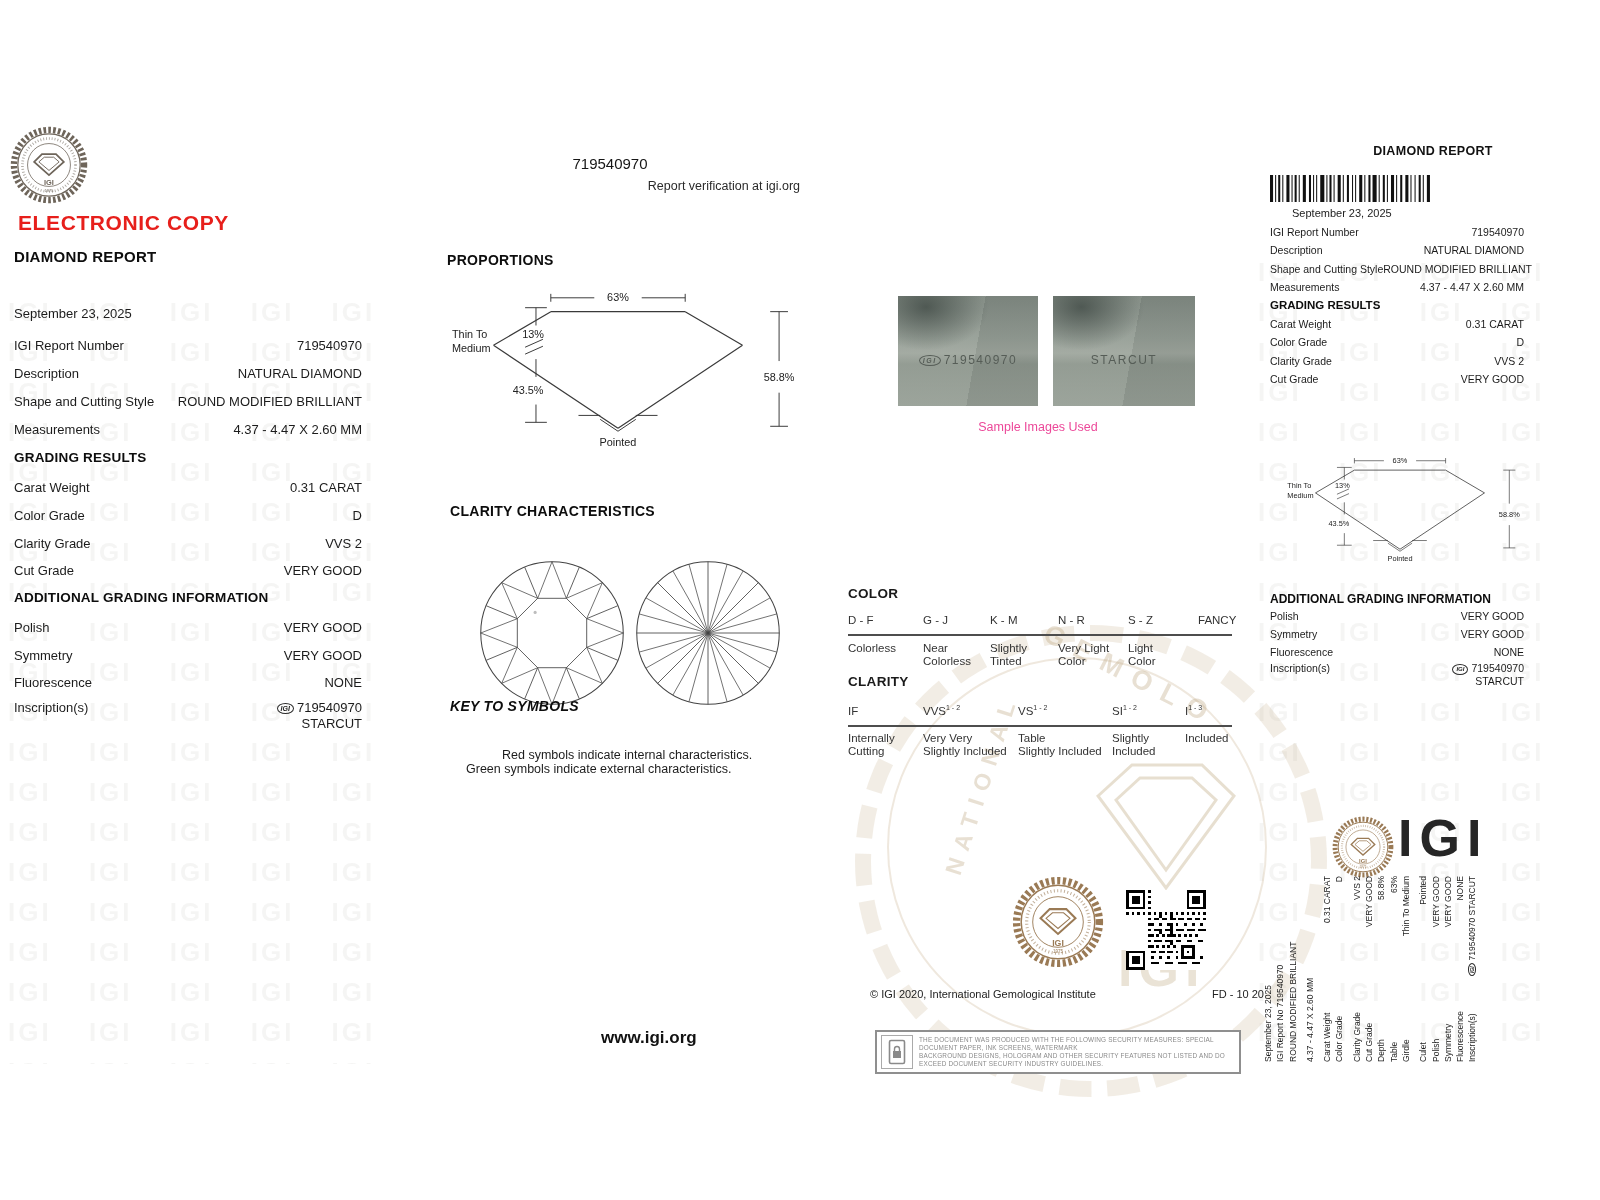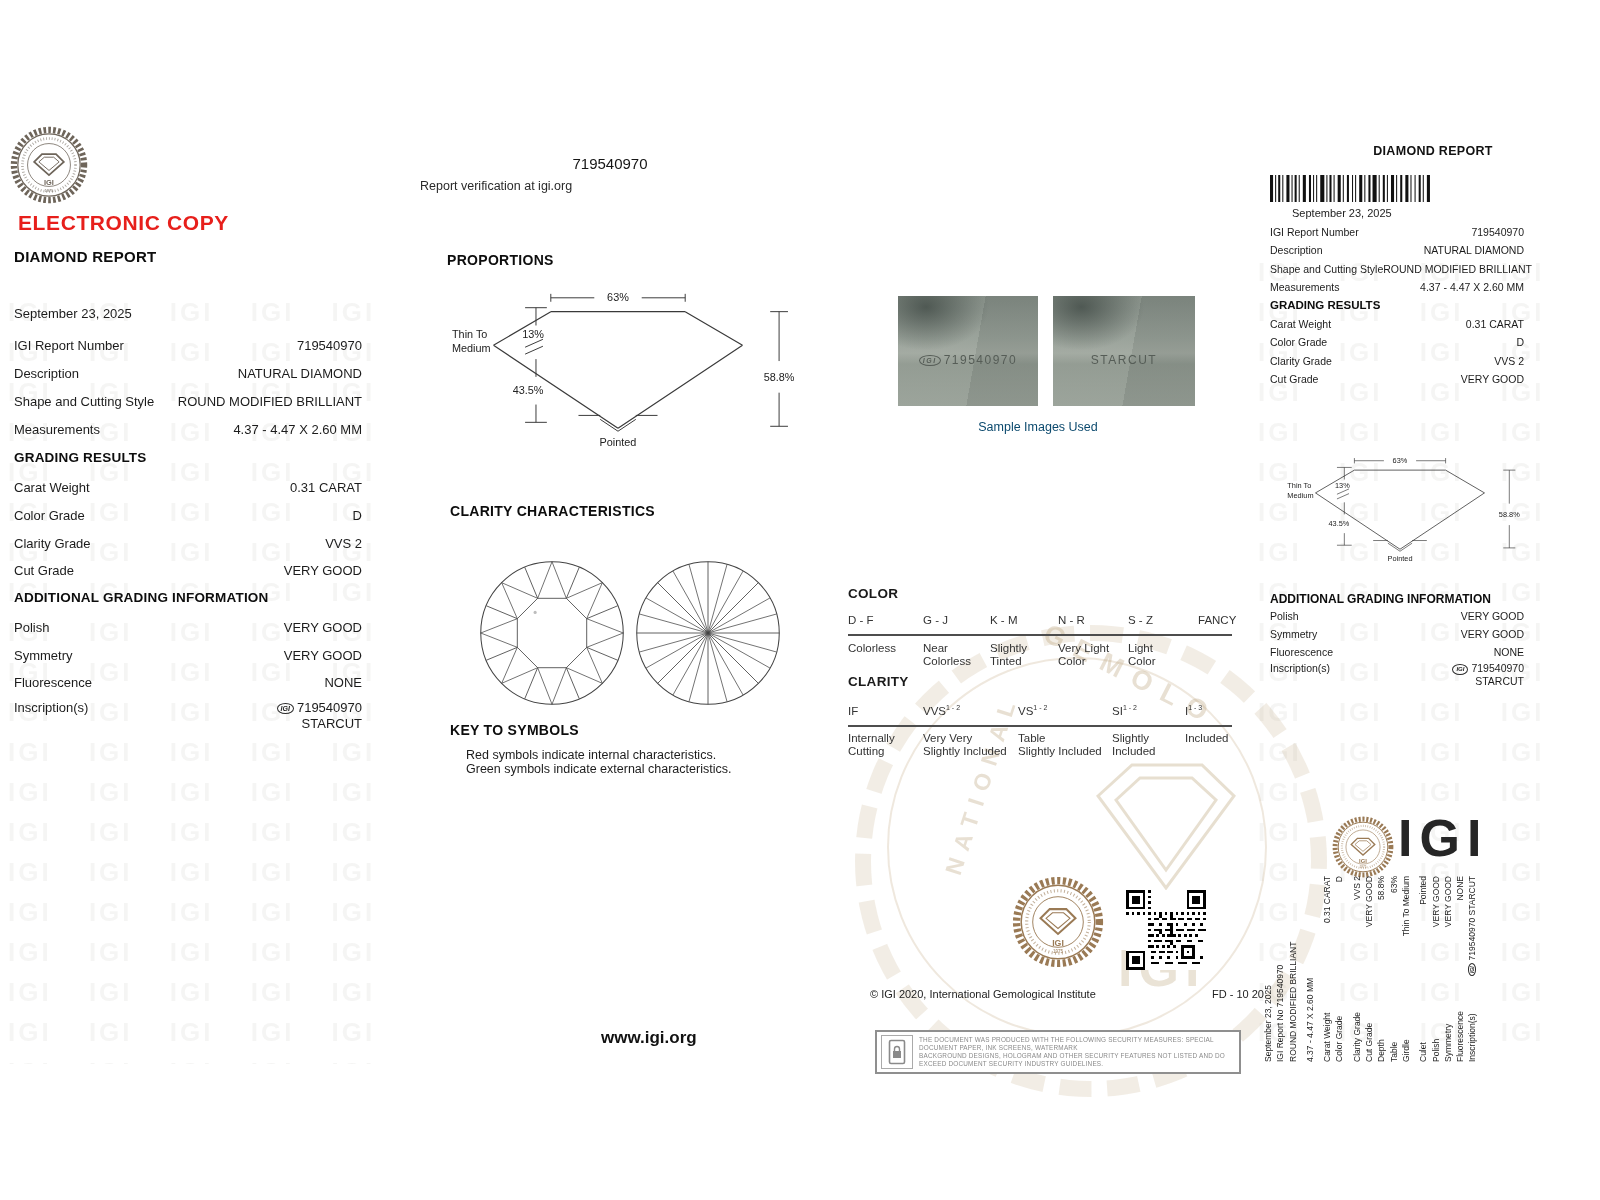--- a/index.html
+++ b/index.html
@@ -18,34 +18,34 @@
   .val2{text-align:right;line-height:16px;}
   .igimark{display:inline-block;font-size:7px;font-weight:bold;font-style:italic;line-height:9px;
            border:1px solid #2a2a2a;border-radius:50%;padding:0 3px;vertical-align:1px;margin-right:3px;}
   
   .wm-tiles{position:absolute;overflow:hidden;z-index:0;}
   .wm-tiles::before{content:"IGI IGI IGI IGI IGI IGI IGI IGI IGI IGI IGI IGI IGI IGI IGI IGI IGI IGI IGI IGI IGI IGI IGI IGI IGI IGI IGI IGI IGI IGI IGI IGI IGI IGI IGI IGI IGI IGI IGI IGI IGI IGI IGI IGI IGI IGI IGI IGI IGI IGI IGI IGI IGI IGI IGI IGI IGI IGI IGI IGI IGI IGI IGI IGI IGI IGI IGI IGI IGI IGI IGI IGI IGI IGI IGI IGI IGI IGI IGI IGI IGI IGI IGI IGI IGI IGI IGI IGI IGI IGI IGI IGI IGI IGI IGI IGI IGI IGI IGI IGI IGI IGI IGI IGI IGI IGI IGI IGI IGI IGI IGI IGI IGI IGI IGI IGI IGI IGI IGI IGI IGI IGI IGI IGI IGI IGI IGI IGI IGI IGI IGI IGI IGI IGI IGI IGI IGI IGI IGI IGI";
     display:block;font-size:26px;font-weight:bold;line-height:40px;letter-spacing:3px;word-spacing:27px;
     color:rgba(120,112,96,0.07);white-space:normal;}
   
   .vnum{position:absolute;left:420px;top:155px;width:380px;text-align:center;font-size:15px;color:#161616;}
-  .vline{position:absolute;left:420px;top:179px;width:380px;text-align:left;font-size:12.5px;color:#2a2a2a;}
+  .vline{position:absolute;left:420px;top:179px;width:380px;text-align:right;font-size:12.5px;color:#2a2a2a;}
   .mhead{position:absolute;font-size:14px;font-weight:bold;color:#0d0d0d;letter-spacing:.3px;}
   .keyline{position:absolute;left:466px;font-size:12.5px;color:#1c1c1c;}
   .website{position:absolute;left:601px;top:1028px;font-size:17px;font-weight:bold;color:#111;}
   
   .photo{position:absolute;top:296px;height:110px;
      background:
        radial-gradient(90px 62px at 20% 10%, rgba(38,48,44,.6), rgba(38,48,44,0) 70%),
        linear-gradient(100deg, rgba(122,131,124,.55) 0 55%, rgba(96,105,99,.55) 55% 100%),
        linear-gradient(#9aa39b, #c2cac0 38%, #d7dcd2 52%, #b3bbb0 62%, #c6cdc2 100%);}
   .photo .insc{position:absolute;left:0;right:0;top:58%;transform:translateY(-50%);
      text-align:center;font-size:12px;color:#565d57;letter-spacing:1.5px;white-space:nowrap;}
   .photo .igimark{border-color:#565d57;color:#565d57;}
-  .caption{position:absolute;left:880px;top:420px;width:316px;text-align:center;font-size:12.5px;color:#0c4a6e;}
+  .caption{position:absolute;left:880px;top:420px;width:316px;text-align:center;font-size:12.5px;color:#ec4899;}
   
   .scale-title{position:absolute;font-size:13.5px;font-weight:bold;color:#1a1a1a;letter-spacing:.3px;}
   .scol{position:absolute;font-size:11.5px;color:#333;line-height:13px;white-space:nowrap;}
   .sline{position:absolute;left:848px;width:384px;height:2px;background:#4d4d4d;}
   .scol sup{font-size:7px;}
   
   .copyright{position:absolute;left:870px;top:988px;font-size:11px;color:#222;}
   .formcode{position:absolute;left:1212px;top:988px;font-size:11px;color:#222;}
   .secbox{position:absolute;left:875px;top:1030px;width:362px;height:40px;border:2px solid #8f8f8f;
           display:flex;align-items:center;background:#fff;}
@@ -207,22 +207,22 @@
     <path fill="none" stroke="#444" stroke-width=".8" d="M117,64.7 L156,80 M117,64.7 L133.7,26.3 M95.3,43 L133.7,26.3 M95.3,43 L80,4 M64.7,43 L80,4 M64.7,43 L26.3,26.3 M43,64.7 L26.3,26.3 M43,64.7 L4,80 M43,95.3 L4,80 M43,95.3 L26.3,133.7 M64.7,117 L26.3,133.7 M64.7,117 L80,156 M95.3,117 L80,156 M95.3,117 L133.7,133.7 M117,95.3 L133.7,133.7 M117,95.3 L156,80"></path>
     <circle cx="62" cy="58" r="1.7" fill="#bdbdbd"></circle>
   </svg>
 
   <svg class="abs z1" style="left:633px;top:558px;" width="150" height="150" viewBox="0 0 160 160">
     <circle cx="80" cy="80" r="76" fill="none" stroke="#444" stroke-width="1.1"></circle>
     <path fill="none" stroke="#444" stroke-width=".9" d="M80,80 L156,80 M80,80 L133.7,26.3 M80,80 L80,4 M80,80 L26.3,26.3 M80,80 L4,80 M80,80 L26.3,133.7 M80,80 L80,156 M80,80 L133.7,133.7"></path>
     <path fill="none" stroke="#444" stroke-width=".8" d="M80,80 L153.2,59.7 M80,80 L146.1,42.6 M80,80 L117.4,13.9 M80,80 L100.3,6.8 M80,80 L59.7,6.8 M80,80 L42.6,13.9 M80,80 L13.9,42.6 M80,80 L6.8,59.7 M80,80 L6.8,100.3 M80,80 L13.9,117.4 M80,80 L42.6,146.1 M80,80 L59.7,153.2 M80,80 L100.3,153.2 M80,80 L117.4,146.1 M80,80 L146.1,117.4 M80,80 L153.2,100.3"></path>
   </svg>
 
-  <div class="mhead z1" style="left:450px;top:722px;">KEY TO SYMBOLS</div>
-  <div class="keyline z1" style="top:748px;">Red symbols indicate internal characteristics.</div>
+  <div class="mhead z1" style="left:450px;top:698px;font-style:italic;">KEY TO SYMBOLS</div>
+  <div class="keyline z1" style="top:748px;margin-left:36px;">Red symbols indicate internal characteristics.</div>
   <div class="keyline z1" style="top:762px;">Green symbols indicate external characteristics.</div>
 
   <div class="website z1">www.igi.org</div>
 
   <div class="photo z1" style="left:898px;width:140px;">
     <div class="insc">
       <span class="igimark">IGI</span><span>719540970</span>
     </div>
   </div>
   <div class="photo z1" style="left:1053px;width:142px;">

